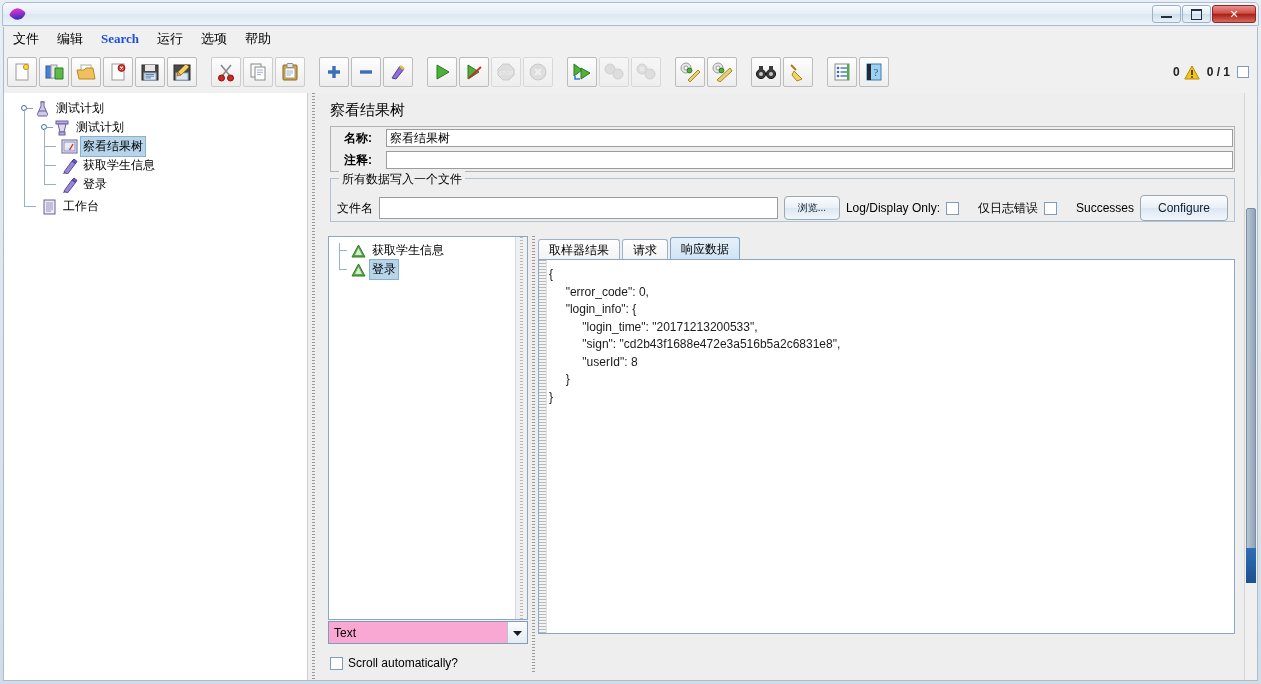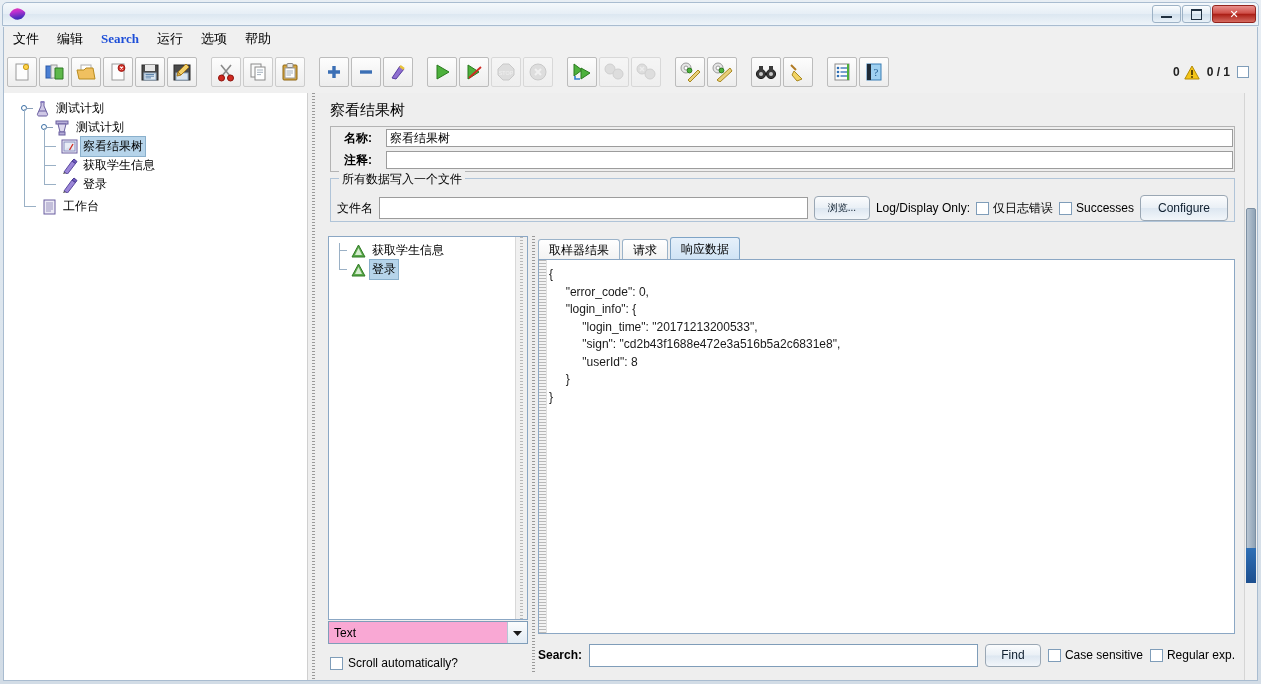--- a/index.html
+++ b/index.html
@@ -173,21 +173,21 @@
   }
   .btn{
     border:1px solid #9aa7b4;border-radius:4px;box-sizing:border-box;
     background:linear-gradient(to bottom,#fbfcfd 0%,#eaf0f6 48%,#dde7f1 52%,#f2f6fa 100%);
     font-size:12px;color:#102030;display:flex;align-items:center;justify-content:center;
     font-family:"Liberation Sans","DejaVu Sans",sans-serif;
   }
   .btn.browse{width:56px;height:24px;font-size:10px;}
   .btn.configure{width:88px;height:26px;}
   .btn.find{width:56px;height:23px;}
-  .ckwrap{display:flex;align-items:center;gap:4px;font-size:12px;color:#000;}
+  .ckwrap{display:flex;align-items:center;gap:19px;font-size:12px;color:#000;}
   .ck{width:13px;height:13px;border:1px solid #7f9db9;background:#fff;box-sizing:border-box;flex:0 0 auto;}
 
   
   .lower{
     position:absolute;left:8px;top:143px;right:10px;bottom:8px;
   }
   .res-tree{
     position:absolute;left:0;top:0;width:200px;bottom:0;
     background:#eeeeee;
   }
@@ -696,33 +696,20 @@
             <div class="lsb"></div>
             <div class="resp-text">{
      "error_code": 0,
      "login_info": {
           "login_time": "20171213200533",
           "sign": "cd2b43f1688e472e3a516b5a2c6831e8",
           "userId": 8
      }
 }</div>
           </div>
-          <div class="searchrow">
-            <span class="slbl">Search:</span>
-            <input class="searchinput" value="" style="">
-            <div class="btn find">Find</div>
-            <div class="ckwrap">
-              <span class="ck"></span>
-              <span>Case sensitive</span>
-            </div>
-            <div class="ckwrap">
-              <span class="ck"></span>
-              <span>Regular exp.</span>
-            </div>
-          </div>
         </div>
 
       </div>
     </div>
 
     <div class="outer-sb">
       <div class="thumb"></div>
       <div class="hi"></div>
     </div>
 

